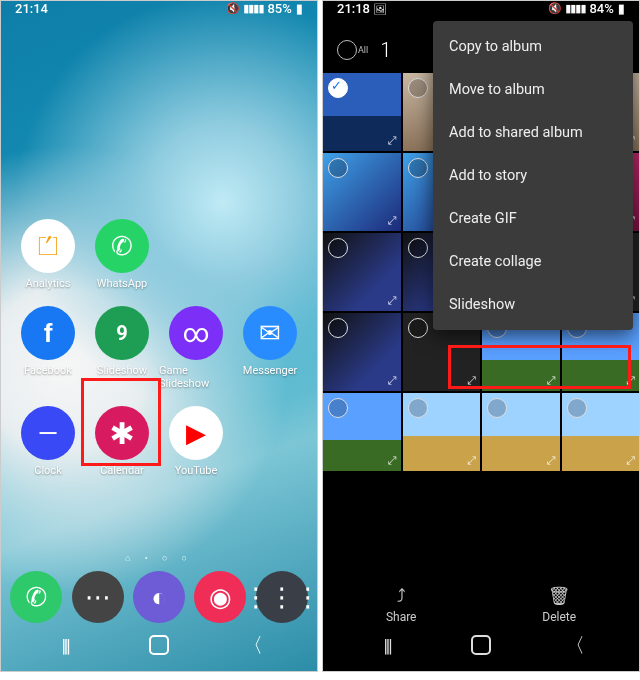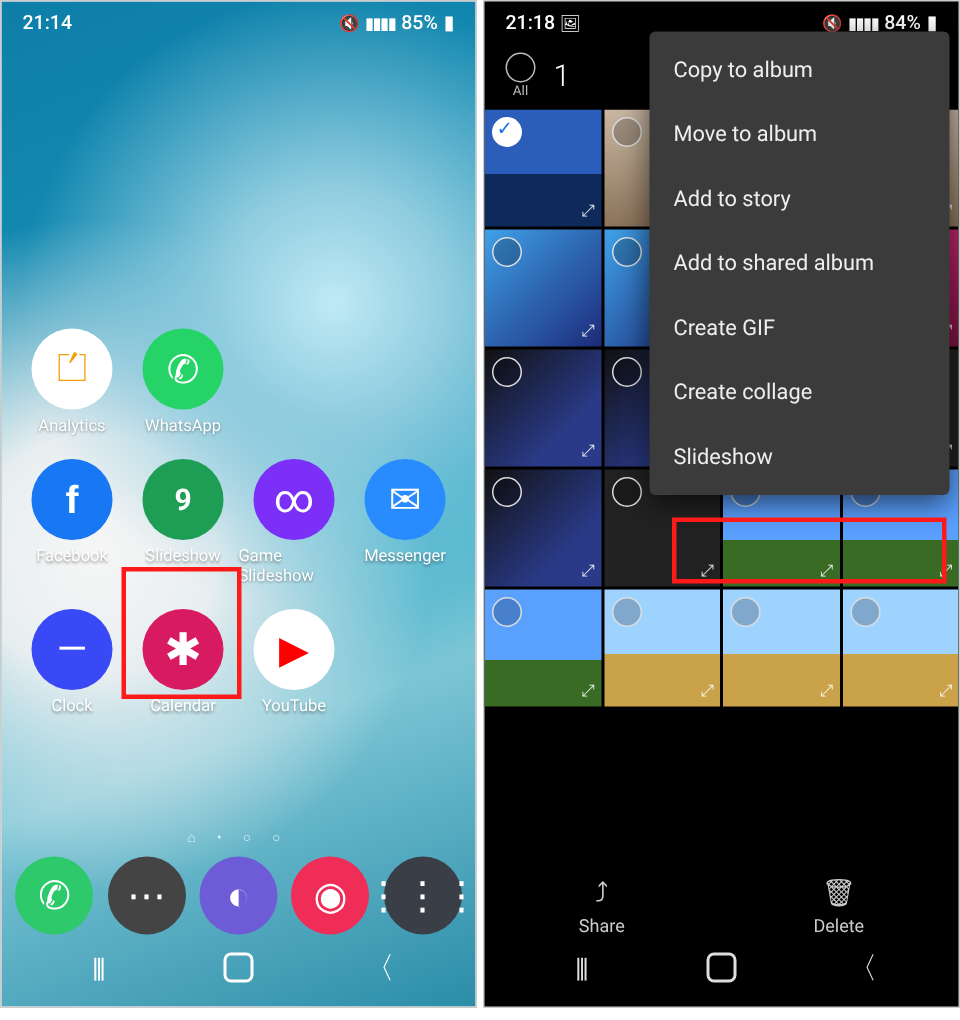--- a/index.html
+++ b/index.html
@@ -6,21 +6,21 @@
   body{width:640px;height:680px;overflow:hidden;font-family:-apple-system,Roboto,Arial,sans-serif}
   .shot{position:relative;float:left;width:316px;height:670px;border:1px solid #ccc;overflow:hidden}
   .shot+.shot{margin-left:4px}
 
   
   .home{background:
     radial-gradient(circle at 70% 30%, #bfeaf5 0%, #8fccdf 15%, rgba(143,204,223,0) 40%),
     radial-gradient(circle at 20% 55%, #f6f6f6 0%, #e8eef0 18%, rgba(232,238,240,0) 50%),
     linear-gradient(160deg,#0e7ea8 0%,#1590b6 35%,#3aaec9 55%,#7cc6d6 70%,#2b8da8 100%);
     color:#fff}
-  .statusbar{display:flex;justify-content:space-between;align-items:center;height:28px;padding:0 14px;font-size:13px;font-weight:500}
+  .statusbar{display:flex;justify-content:space-between;align-items:flex-start;height:28px;padding:0 14px;font-size:13px;font-weight:500}
   .statusbar.dark{color:#fff}
   .status-right{display:flex;gap:4px;align-items:center}
   .sig{font-size:11px;letter-spacing:-1px}
 
   .apps{position:absolute;left:0;right:0;top:218px;display:grid;grid-template-columns:repeat(4,1fr);padding:0 10px;row-gap:16px}
   .app{display:flex;flex-direction:column;align-items:center;gap:4px}
   .app .lbl{font-size:11px;color:#fff;text-shadow:0 1px 2px rgba(0,0,0,.4)}
   .icn{width:54px;height:54px;border-radius:50%;display:flex;align-items:center;justify-content:center;font-size:26px;color:#fff;background:#444}
   .icn.analytics{background:#fff;color:#f59e0b}
   .icn.whatsapp{background:#25d366}
@@ -46,21 +46,21 @@
 
   .navbar{position:absolute;left:0;right:0;bottom:6px;display:flex;justify-content:space-evenly;align-items:center;height:40px}
   .nav-btn{width:60px;height:28px;display:flex;align-items:center;justify-content:center}
   .nav-recent{color:#fff;font-size:18px;letter-spacing:-2px}
   .nav-home{width:16px;height:16px;border:2px solid #fff;border-radius:5px}
   .nav-back{color:#fff;font-size:20px}
 
   
   .gallery-shot{background:#000;color:#fff}
   .sel-header{display:flex;align-items:center;height:42px;padding:0 14px;gap:12px}
-  .sel-all{display:flex;flex-direction:column;align-items:center;gap:1px}
+  .sel-all{display:flex;flex-direction:row;align-items:center;gap:1px}
   .ring{width:18px;height:18px;border:1.7px solid #bbb;border-radius:50%}
   .sel-all .alllbl{font-size:9px;color:#bbb}
   .sel-count{font-size:20px;font-weight:300}
 
   .grid{position:absolute;left:0;right:0;top:72px;bottom:86px;display:grid;grid-template-columns:repeat(4,1fr);grid-auto-rows:78px;gap:2px;overflow:hidden}
   .thumb{position:relative;background:#333}
   .thumb .ck{position:absolute;left:5px;top:5px;width:18px;height:18px;border:1.6px solid #ddd;border-radius:50%;background:rgba(0,0,0,.2)}
   .thumb.selected .ck{background:#fff;border-color:#fff}
   .thumb.selected .ck::after{content:"✓";color:#1a73e8;font-size:13px;position:absolute;left:2px;top:-1px}
   .thumb .exp{position:absolute;right:4px;bottom:4px;color:#fff;font-size:11px;opacity:.85}
@@ -267,22 +267,22 @@
       </div>
       <div class="thumb t-field">
         <span class="ck"></span>
         <span class="exp">⤢</span>
       </div>
     </div>
 
   <div class="menu" id="ov-menu">
       <div class="menu-item">Copy to album</div>
       <div class="menu-item">Move to album</div>
+      <div class="menu-item">Add to shared album</div>
       <div class="menu-item">Add to story</div>
-      <div class="menu-item">Add to shared album</div>
       <div class="menu-item">Create GIF</div>
       <div class="menu-item">Create collage</div>
       <div class="menu-item">Slideshow</div>
     </div>
   <div class="hl menu-box"></div>
 
   <div class="bottom-actions">
     <div class="ba">
       <span class="glyph">⤴</span>
       <span>Share</span>

